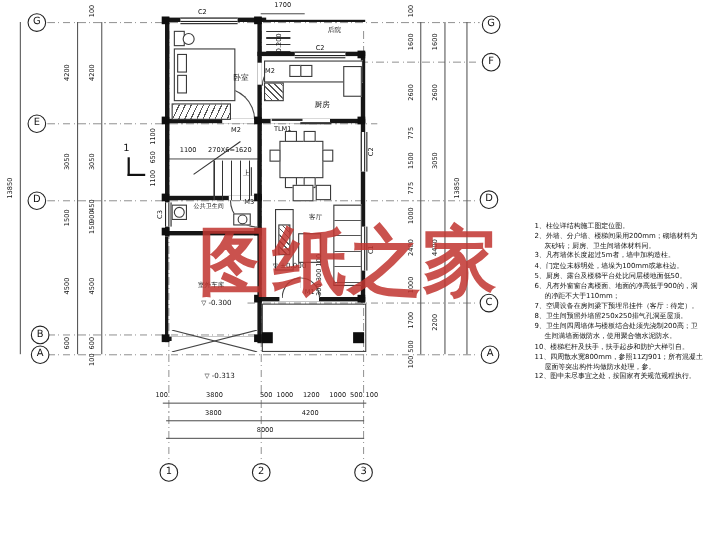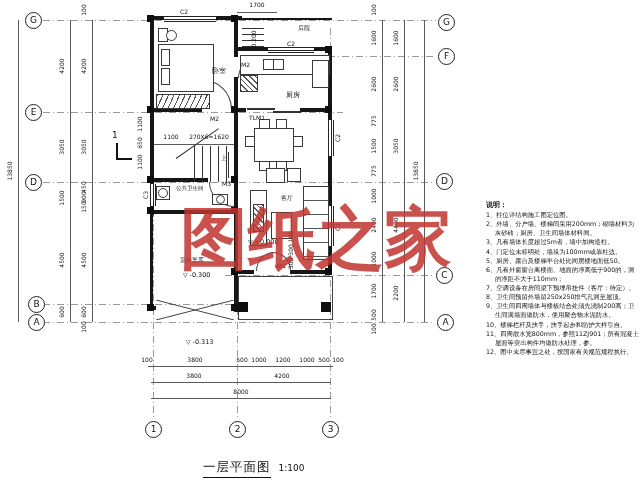--- a/index.html
+++ b/index.html
@@ -258,35 +258,30 @@
   <div class="lbl s6" style="left:210px;top:116px">M2</div>
   <div class="lbl s6" style="left:222px;top:181px">M3</div>
   <div class="lbl s6" style="left:277px;top:263px">M1</div>
   <div class="lbl s6" style="left:249px;top:115px">TLM1</div>
 
   <div class="level" style="left:248px;top:239px">±0.000</div>
   <div class="level" style="left:183px;top:272px">-0.300</div>
   <div class="level" style="left:186px;top:339px">-0.313</div>
 
   <div class="notes">
-    <div class="notes-header">说明：</div>
     <div class="note-line">1、柱位详结构施工图定位图。</div>
     <div class="note-line">2、外墙、分户墙、楼梯间采用200mm；砌墙材料为灰砂砖；厨房、卫生间墙体材料同。</div>
     <div class="note-line">3、凡有墙体长度超过5m者，墙中加构造柱。</div>
     <div class="note-line">4、门定位未标明处，墙垛为100mm或靠柱边。</div>
     <div class="note-line">5、厨房、露台及楼梯平台处比同层楼地面低50。</div>
     <div class="note-line">6、凡有外窗窗台离楼面、地面的净高低于900的，洞的净距不大于110mm；</div>
     <div class="note-line">7、空调设备在房间梁下预埋吊挂件（客厅：待定）。</div>
     <div class="note-line">8、卫生间预留外墙留250x250排气孔洞至屋顶。</div>
     <div class="note-line">9、卫生间四周墙体与楼板结合处须先浇制200高；卫生间满墙面做防水，使用聚合物水泥防水。</div>
     <div class="note-line">10、楼梯栏杆及扶手，扶手起步和防护大样引自。</div>
     <div class="note-line">11、四周散水宽800mm，参照11ZJ901；所有混凝土屋面等突出构件均做防水处理，参。</div>
     <div class="note-line">12、图中未尽事宜之处，按国家有关规范规程执行。</div>
   </div>
 
   <div class="watermark">图纸之家</div>
 
-  <div class="title">
-    <span class="title-main">一层平面图</span>
-    <span class="title-scale">1:100</span>
-  </div>
 
 </div>
 
 </body></html>

